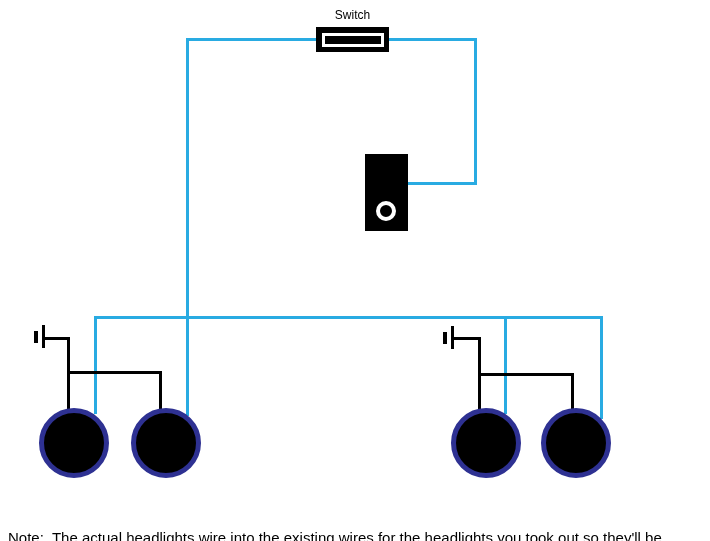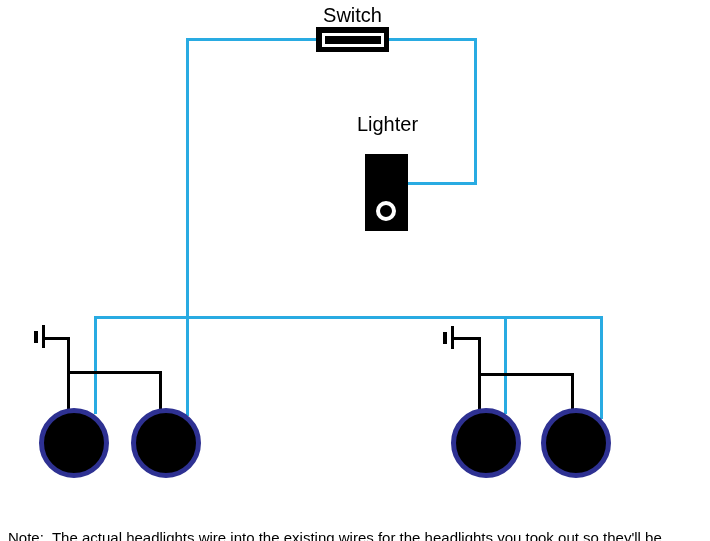--- a/index.html
+++ b/index.html
@@ -27,21 +27,21 @@
   .headlight{position:absolute;width:60px;height:60px;border:5px solid #2E3192;border-radius:50%;background:#000;z-index:6;}
   .hl-1{left:39px;top:408px;}
   .hl-2{left:131px;top:408px;}
   .hl-3{left:451px;top:408px;}
   .hl-4{left:541px;top:408px;}
 
   
   .gnd-bar{position:absolute;background:#000;}
 
   
-  .lbl{position:absolute;color:#000;font-size:20px;line-height:18px;text-align:center;}
+  .lbl{position:absolute;color:#000;font-size:12px;line-height:18px;text-align:center;}
   .lbl-switch{left:306px;top:6px;width:93px;}
   .lbl-lighter{left:340px;top:115px;width:95px;}
   .note{position:absolute;left:8px;top:490px;width:700px;color:#000;font-size:15px;line-height:19px;white-space:pre;}
 </style>
 </head>
 <body>
 
 <div class="canvas">
 
   <div class="wire wire-c" style="left:186px;top:38px;width:291px;height:3px;"></div>
@@ -68,21 +68,20 @@
   <div class="wire wire-k" style="left:571px;top:373px;width:3px;height:36px;"></div>
 
   <div class="lbl lbl-switch">Switch</div>
   <div class="switch-box">
     <div class="switch-white">
       <div class="switch-bar"></div>
     </div>
   </div>
 
   <div class="lbl lbl-lighter">
-    <div>Lighter</div>
   </div>
   <div class="lighter-box">
     <div class="lighter-ring"></div>
   </div>
 
   <div class="headlight hl-1"></div>
   <div class="headlight hl-2"></div>
   <div class="headlight hl-3"></div>
   <div class="headlight hl-4"></div>
 

